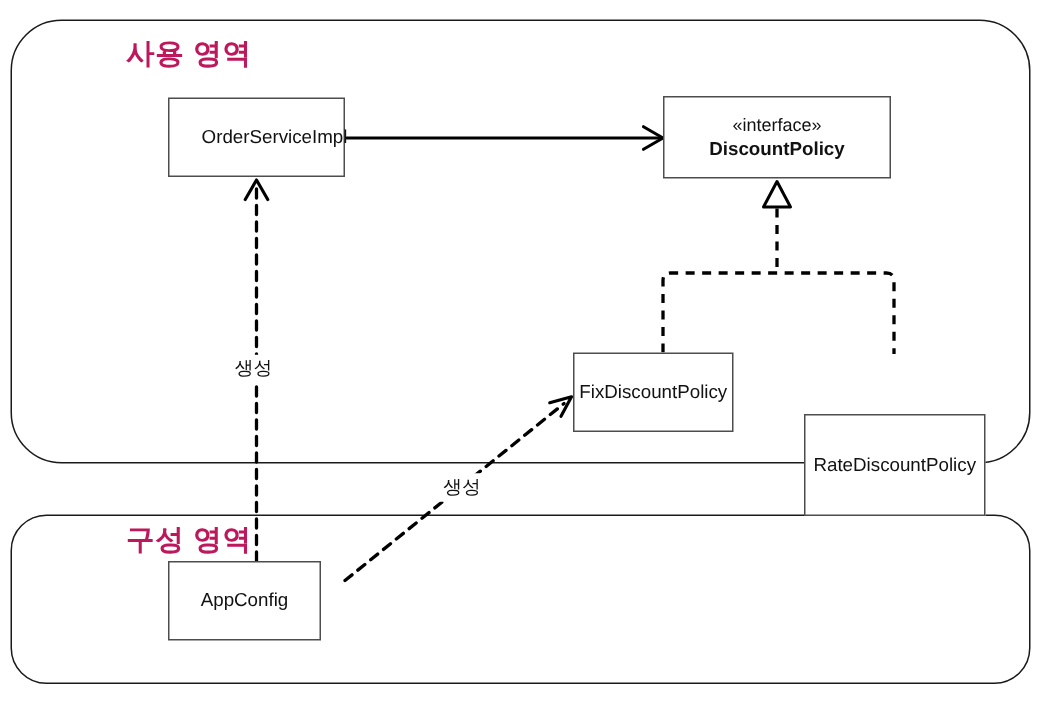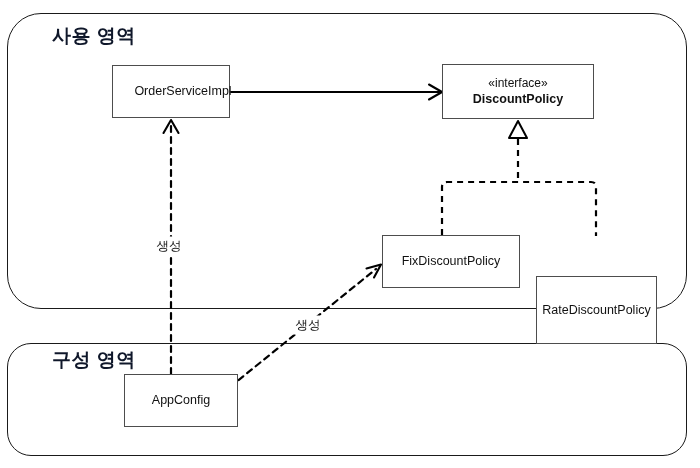--- a/index.html
+++ b/index.html
@@ -28,23 +28,24 @@
   }
   .region-config {
     left: 7px; top: 343px;
     width: 680px; height: 113px;
     border-radius: 24px;
   }
   .region-title {
     position: absolute;
     font-size: 19px;
     font-weight: bold;
-    color: #0f172a;
+    color: #be185d;
     white-space: nowrap;
     letter-spacing: 0.5px;
+    margin-left: 32px;
   }
   .title-usage { left: 52px; top: 23px; }
   .title-config { left: 52px; top: 347px; text-align: right; }
 
   .edges {
     position: absolute;
     left: 0; top: 0;
     width: 700px; height: 468px;
   }
 
@@ -57,23 +58,23 @@
     flex-direction: column;
     align-items: center;
     justify-content: center;
     text-align: center;
     font-size: 12.5px;
     color: #111111;
     line-height: 1.3;
   }
   .node-order    { left: 112px; top: 65px;  width: 118px; height: 53px; padding-left: 24px; }
   .node-discount { left: 442px; top: 64px;  width: 152px; height: 55px; }
-  .node-fix      { left: 382px; top: 235px; width: 138px; height: 53px; }
+  .node-fix      { left: 382px; top: 235px; width: 107px; height: 53px; }
   .node-rate     { left: 536px; top: 236px; width: 121px; height: 68px; margin-top: 40px; }
-  .node-config   { left: 124px; top: 374px; width: 114px; height: 53px; }
+  .node-config   { left: 112px; top: 374px; width: 102px; height: 53px; }
   .stereotype { font-weight: normal; font-size: 12px; }
   .node-title-bold { font-weight: bold; font-size: 12.5px; }
 
   .edge-label {
     position: absolute;
     transform: translate(-50%, -50%);
     background: #ffffff;
     padding: 1px 3px;
     font-size: 12.5px;
     color: #111111;

